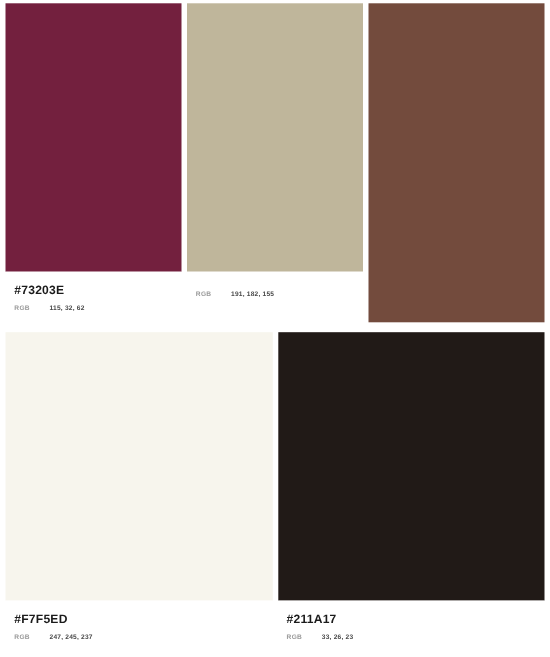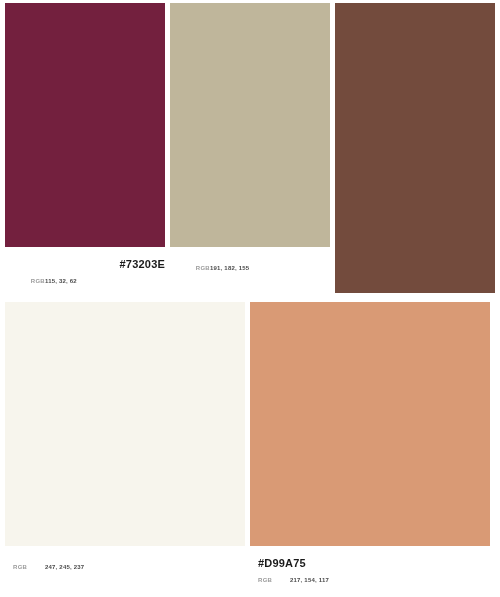--- a/index.html
+++ b/index.html
@@ -28,21 +28,20 @@
 
   .palette-row {
     display: flex;
     flex-direction: row;
     flex: 1 1 0;
     min-height: 0;
   }
 
   .palette-row.row-top {
     margin-bottom: 9px;
-    text-align: right;
   }
 
   .swatch-card {
     display: flex;
     flex-direction: column;
     flex: 1 1 0;
     min-width: 0;
     background: #ffffff;
   }
 
@@ -128,34 +127,35 @@
       <div class="swatch-color" style="background-color: rgb(115, 75, 61);"></div>
     </div>
 
   </div>
 
   <div class="palette-row row-bottom">
 
     <div class="swatch-card gap-right">
       <div class="swatch-color" style="background-color: rgb(247, 245, 237);"></div>
       <div class="swatch-meta">
+        <div class="swatch-hex">#F7F5ED</div>
         <div class="swatch-rgb-line">
           <span class="swatch-rgb-label">RGB</span>
           <span class="swatch-rgb-value">247, 245, 237</span>
         </div>
       </div>
     </div>
 
-    <div class="swatch-card gap-right">
-      <div class="swatch-color" style="background-color: rgb(217, 154, 117);"></div>
+
+    <div class="swatch-card">
+      <div class="swatch-color" style="background-color: rgb(33, 26, 23);"></div>
       <div class="swatch-meta">
-        <div class="swatch-hex">#D99A75</div>
+        <div class="swatch-hex">#211A17</div>
         <div class="swatch-rgb-line">
           <span class="swatch-rgb-label">RGB</span>
-          <span class="swatch-rgb-value">217, 154, 117</span>
+          <span class="swatch-rgb-value">33, 26, 23</span>
         </div>
       </div>
     </div>
-
 
   </div>
 
 </div>
 
 </body></html>

